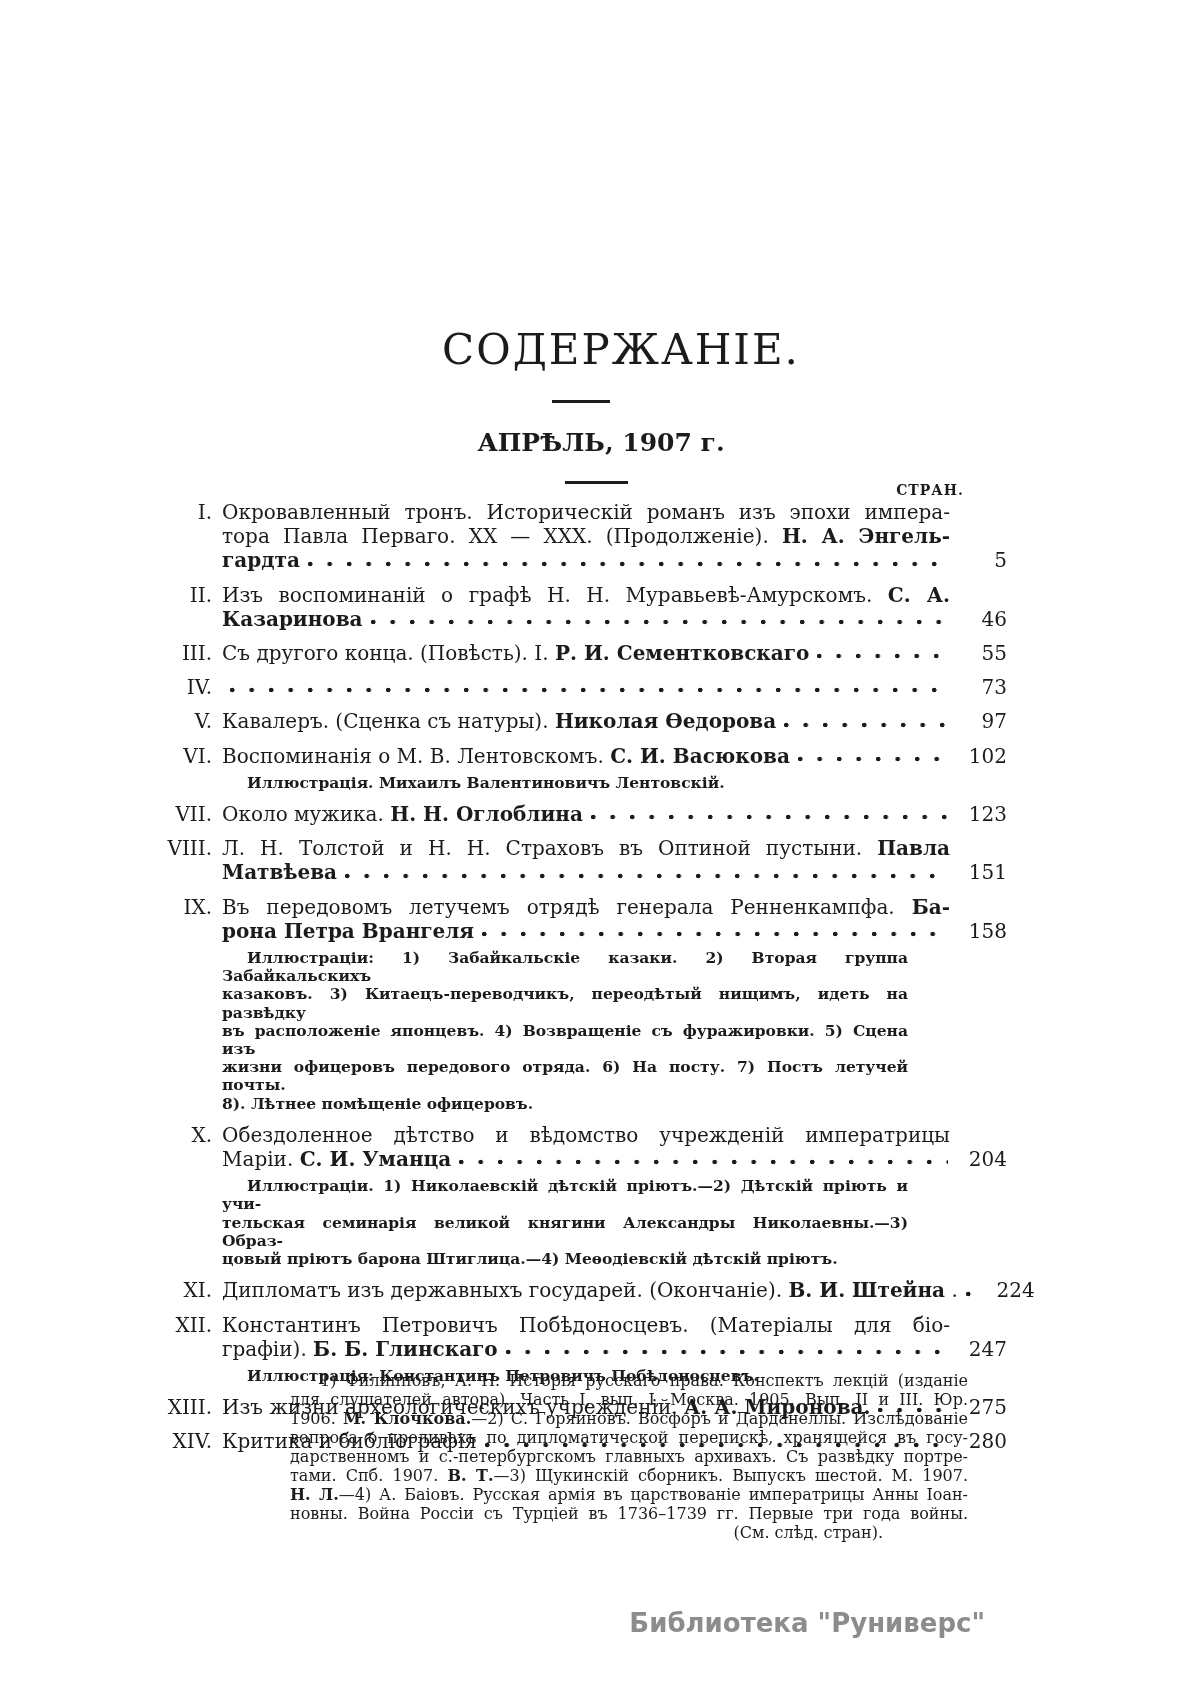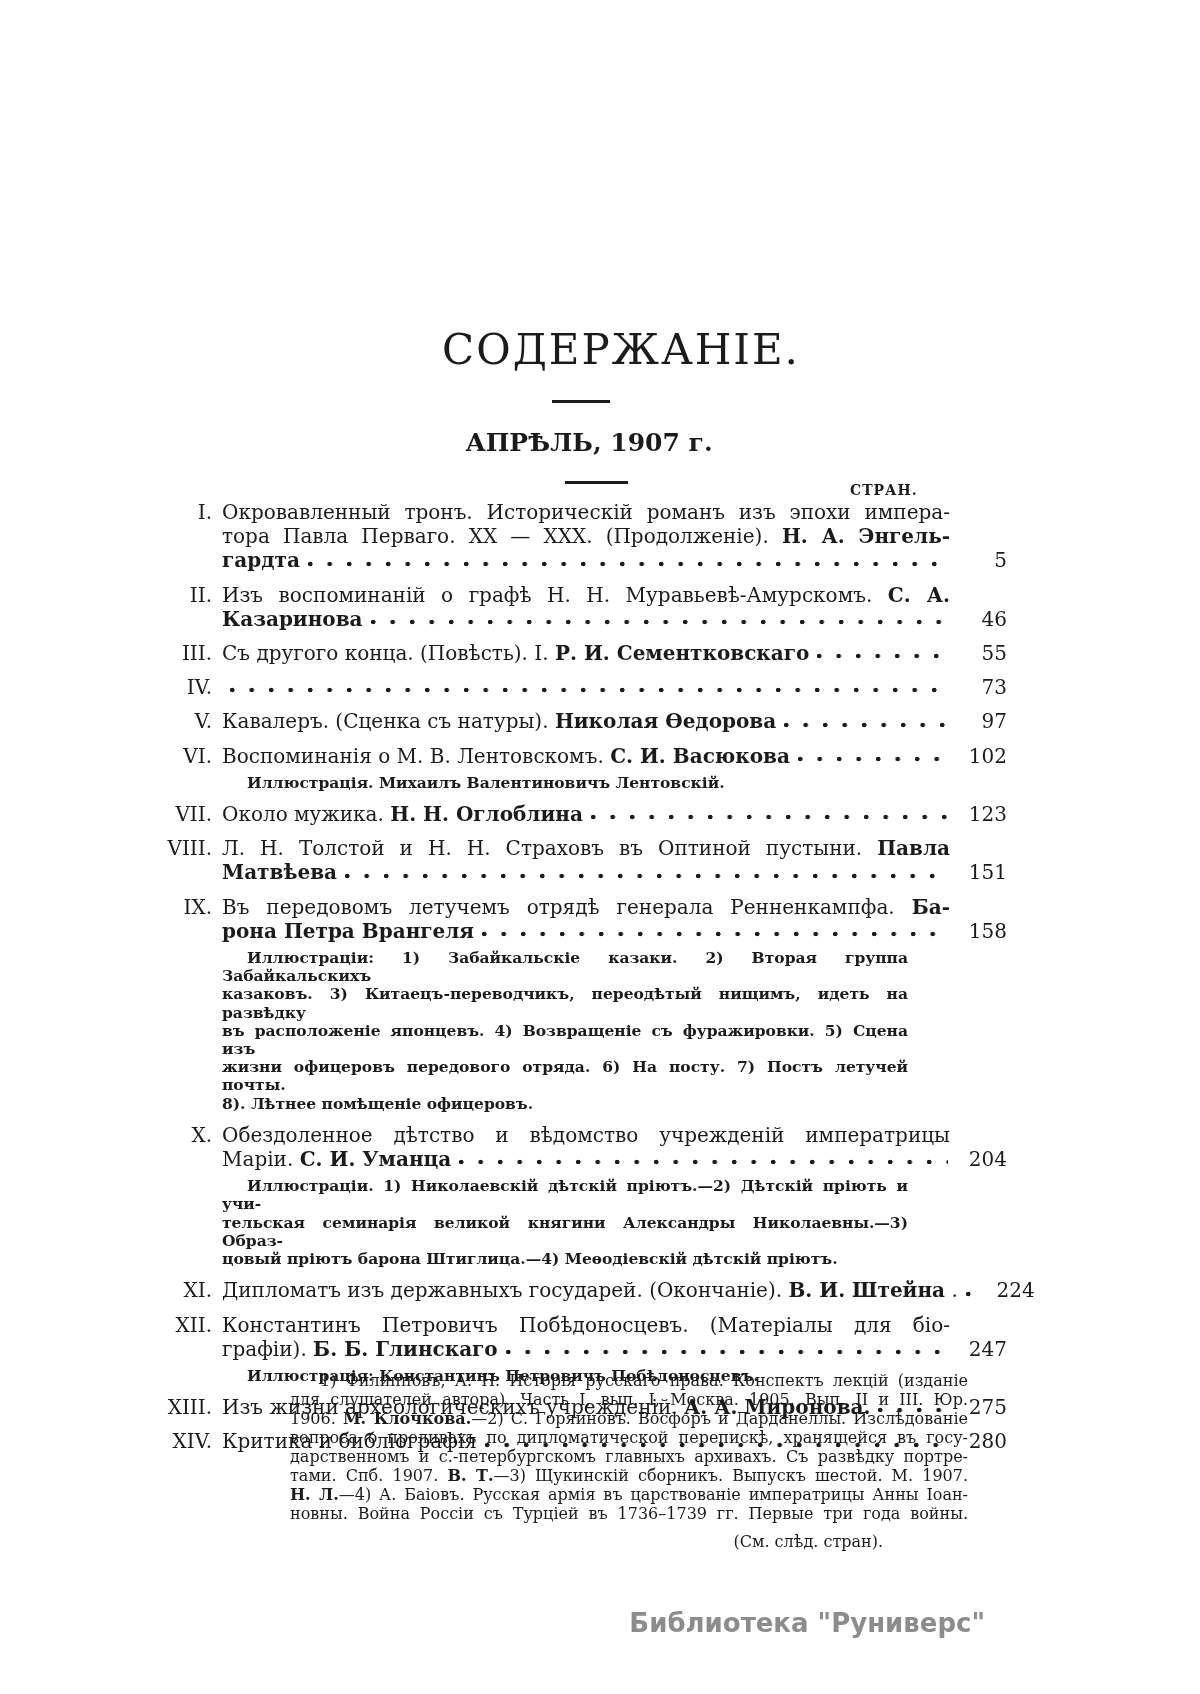--- a/index.html
+++ b/index.html
@@ -9,25 +9,25 @@
     color:#1b1b1b;overflow:hidden;
   }
   .toc-title{
     position:absolute;top:329px;left:0;width:1160px;text-align:center;
     font-size:42px;line-height:1;letter-spacing:2px;font-weight:normal;padding-left:41px;
   }
   .rule{position:absolute;background:#1b1b1b;height:3px;}
   .rule-1{top:400px;left:552px;width:58px;}
   .rule-2{top:481px;left:565px;width:63px;}
   .issue-date{
-    position:absolute;top:429px;left:0;width:1178px;text-align:center;
+    position:absolute;top:429px;left:12px;width:1178px;text-align:center;
     font-size:25px;line-height:1.1;font-weight:bold;
   }
   .stran{
-    position:absolute;top:483px;left:850px;width:160px;text-align:left;
+    position:absolute;top:483px;left:850px;width:160px;text-align:center;
     font-size:14px;line-height:1;font-weight:bold;letter-spacing:1px;
   }
   .toc{position:absolute;top:500px;left:150px;width:857px;font-size:20px;line-height:24.2px;}
   .entry{display:flex;margin-bottom:10px;}
   .num{flex:none;width:62px;padding-right:10px;text-align:right;}
   .body{flex:1;position:relative;}
   .line{width:728px;}
   .jline{text-align:justify;text-align-last:justify;}
   .last{display:flex;width:785px;text-align:left;}
   .ltext{white-space:nowrap;}
@@ -42,21 +42,21 @@
   .illus{width:686px;margin-top:6px;font-size:15.5px;line-height:18.2px;font-weight:bold;}
   .iline{}
   .ifirst{text-indent:25px;}
   .ijust{text-align:justify;text-align-last:justify;}
   .footnote{
     position:absolute;top:1371px;left:252px;width:716px;
     font-size:16px;line-height:19px;
   }
   .fn-line{text-align:justify;text-align-last:justify;margin-left:38px;}
   .fn-first{text-indent:30px;}
-  .fn-closing{text-align:right;padding-right:85px;margin-top:9px;text-align-last:auto;}
+  .fn-closing{text-align:right;padding-right:85px;text-align-last:auto;}
   .watermark{
     position:absolute;top:1608px;left:0;width:985px;text-align:right;
     font-family:"DejaVu Sans","Liberation Sans",sans-serif;
     font-size:26px;font-weight:bold;color:#8c8c8c;line-height:1.2;
   }
 </style>
 </head>
 <body>
 
 <div class="sheet">

